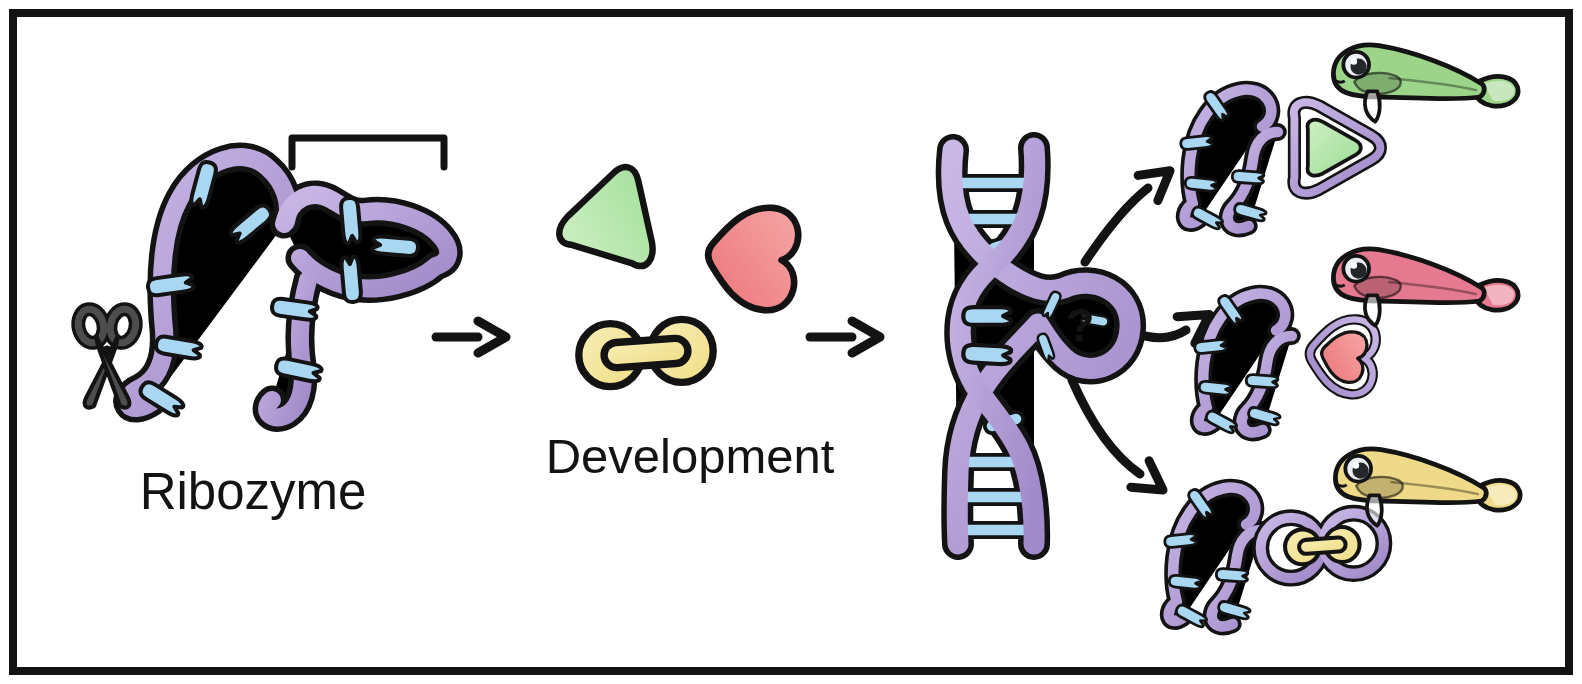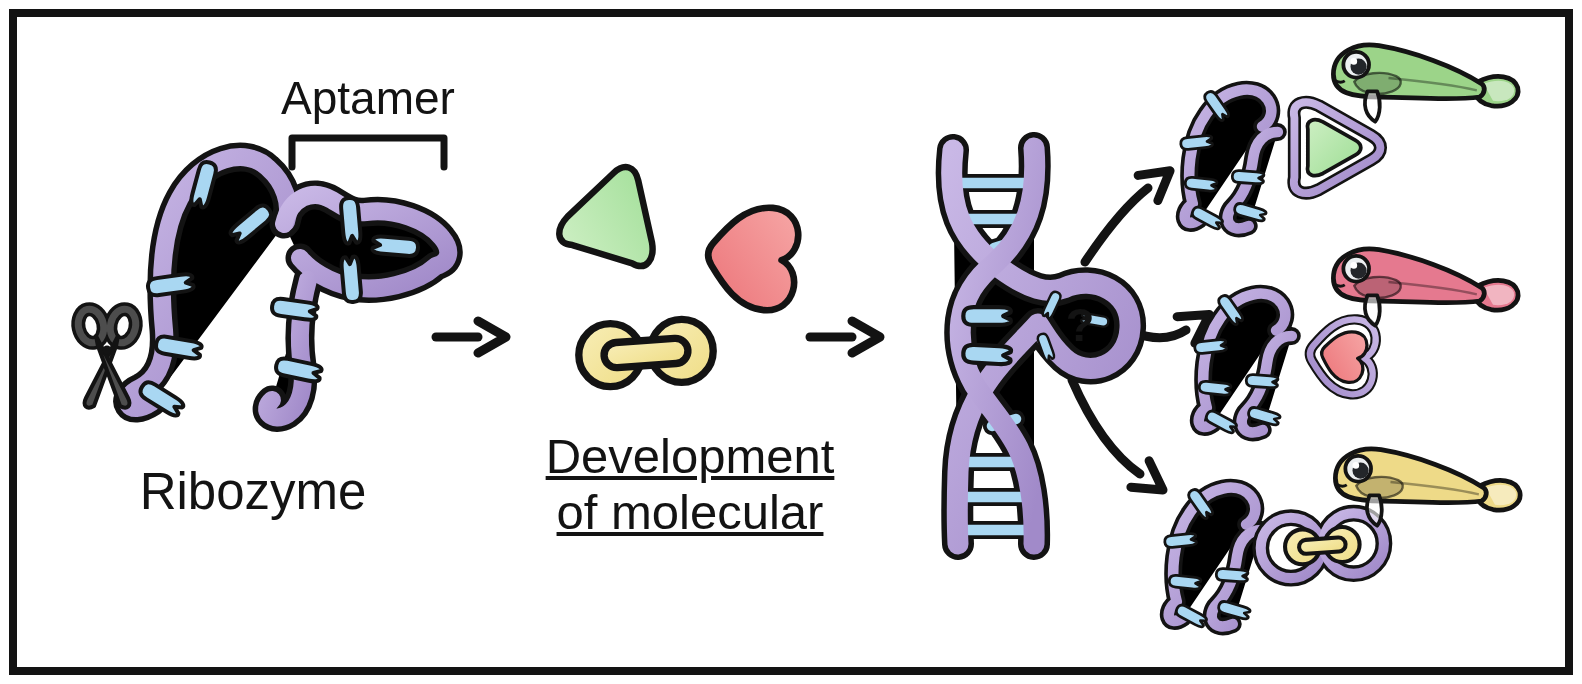--- a/index.html
+++ b/index.html
@@ -7,21 +7,21 @@
     position:relative;
     width:1582px;height:684px;
     background:var(--background,#fff);
     font-family:"Liberation Sans", sans-serif;
     overflow:hidden;
   }
   svg.art{position:absolute;left:0;top:0;}
   .label{position:absolute;text-align:center;color:var(--outline,#111);}
   .label-aptamer{left:268px;top:71px;width:200px;font-size:46px;}
   .label-ribozyme{left:118px;top:462px;width:270px;font-size:51px;}
-  .label-development{left:464px;top:428px;width:452px;font-size:49px;line-height:56px;text-decoration:underline;}
+  .label-development{left:464px;top:428px;width:452px;font-size:49px;line-height:56px;}
   .label-qmark{left:1057px;top:297px;width:46px;font-size:47px;font-weight:700;}
 
   
   .ink-o{stroke:var(--outline);fill:none;stroke-linecap:round;stroke-linejoin:round;}
   .rz-o{stroke-width:29;}
   .rz-i{stroke:url(#gPurple);fill:none;stroke-linecap:round;stroke-linejoin:round;stroke-width:18;}
   .dna-o{stroke-width:32;}
   .dna-i{stroke:url(#gPurple);fill:none;stroke-linecap:round;stroke-linejoin:round;stroke-width:21;}
   .mini-o{stroke-width:16;}
   .mini-i{stroke:url(#gPurple);fill:none;stroke-linecap:round;stroke-linejoin:round;stroke-width:9.5;}
@@ -225,21 +225,19 @@
       <circle cx="-28" cy="2" r="27" class="pocket-o"></circle>
           <circle cx="28" cy="-2" r="27" class="pocket-o"></circle>
       <circle cx="-28" cy="2" r="27" class="pocket-i"></circle>
           <circle cx="28" cy="-2" r="27" class="pocket-i"></circle>
       <use href="#dumbP" transform="scale(0.52)" class="ligand fill-yellow"></use>
     </g>
   </g>
   <use href="#fishT" transform="translate(1324,444) scale(0.95)" style="color:var(--fish-yellow)"></use>
 </svg>
 
-<div class="label label-aptamer">Aptamer</div>
 <div class="label label-ribozyme">Ribozyme</div>
 <div class="label label-development">
   <div>Development</div>
-  <div>of molecular</div>
 </div>
 <div class="label label-qmark">?</div>
 
 </div>
 
 </body></html>

